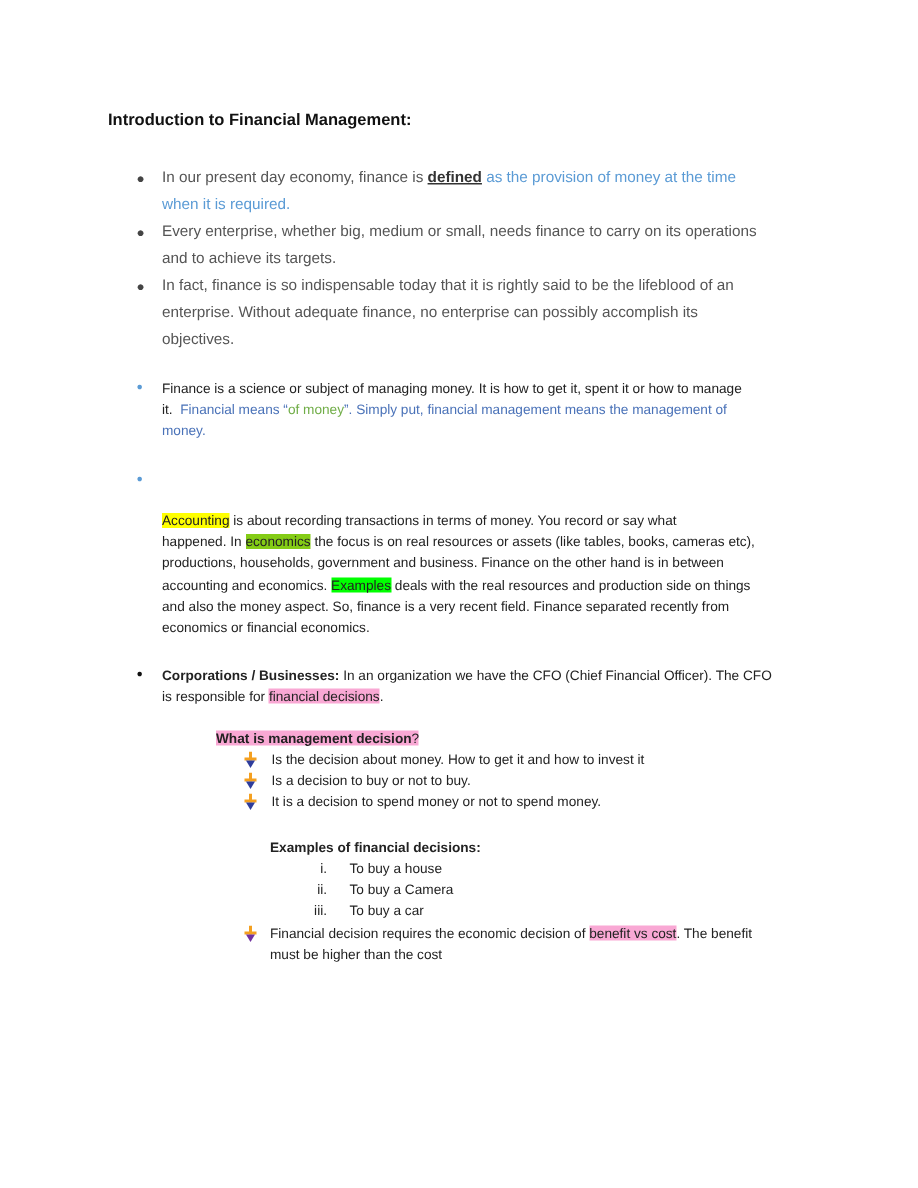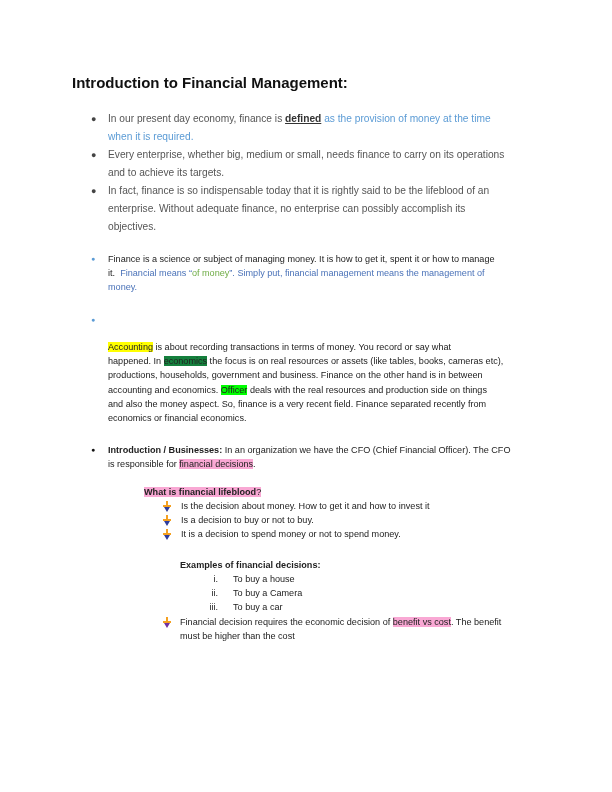--- a/index.html
+++ b/index.html
@@ -1,37 +1,37 @@
 <!DOCTYPE html>
 <html><head>
 <meta charset="utf-8">
 <style>
   html, body { margin: 0; padding: 0; background: #ffffff; }
   body { width: 612px; height: 792px; position: relative; overflow: hidden;
          font-family: "Liberation Sans", "DejaVu Sans", sans-serif; color: #222; }
   .page { position: absolute; left: 0; top: 0; width: 612px; height: 792px; }
-  .title { position: absolute; left: 72px; top: 74px; font-size: 15px; font-weight: bold; color: #111; }
+  .title { position: absolute; left: 72px; top: 74px; font-size: 11px; font-weight: bold; color: #111; }
   .bul { position: absolute; font-size: 9px; color: #444; }
   .para { position: absolute; }
 
   
   .s1 { font-size: 10.2px; line-height: 18px; color: #555; }
   .blue1 { color: #5b9bd5; }
   .blk-bold-u { font-weight: bold; text-decoration: underline; color: #333; }
 
   
   .s2 { font-size: 9.1px; line-height: 14.2px; color: #222; }
   .blue2 { color: #4a72b8; }
   .green2 { color: #70ad47; }
   .fin-u { color: #4a72b8; }
   .q { font-weight: bold; font-style: italic; color: #3f6fb6; }
   .bul-blue { color: #5b9bd5; }
 
   .hl-yellow { background: #ffff00; }
-  .hl-cyan { background: #15803d; }
+  .hl-cyan { background: #84cc16; }
   .hl-green { background: #00ff00; }
   .hl-grey { background: #f9a8d4; }
 
   .arrow { position: absolute; width: 10px; height: 12px; }
   .roman { position: absolute; width: 30px; text-align: right; }
   b.strong { font-weight: bold; }
 </style>
 </head>
 <body>
 
@@ -66,33 +66,33 @@
     <div><span style="white-space:pre;text-align:right;">it.  </span><span class="fin-u">Financial</span><span class="blue2"> means “</span><span class="green2">of money</span><span class="blue2">”. Simply put, financial management means the management of</span></div>
     <div class="blue2">money.</div>
   </div>
 
   <span class="bul bul-blue" style="left:91px;top:316px;font-size:7px;">●</span>
 
   <div class="para s2" style="left:108px;top:340px;width:450px;">
     <div><span class="hl-yellow">Accounting</span><span> is about recording transactions in terms of money. You record or say what</span></div>
     <div><span>happened. In </span><span class="hl-cyan">economics</span><span> the focus is on real resources or assets (like tables, books, cameras etc),</span></div>
     <div>productions, households, government and business. Finance on the other hand is in between</div>
-    <div><span>accounting and economics. </span><span class="hl-green">Officer</span><span> deals with the real resources and production side on things</span></div>
+    <div><span>accounting and economics. </span><span class="hl-green">Examples</span><span> deals with the real resources and production side on things</span></div>
     <div>and also the money aspect. So, finance is a very recent field. Finance separated recently from</div>
     <div>economics or financial economics.</div>
   </div>
 
   <span class="bul" style="left:91px;top:446px;font-size:7px;color:#111;">●</span>
   <div class="para s2" style="left:108px;top:443px;width:450px;">
-    <div><b class="strong">Introduction / Businesses:</b><span> In an organization we have the CFO (Chief Financial Officer). The CFO</span></div>
+    <div><b class="strong">Corporations / Businesses:</b><span> In an organization we have the CFO (Chief Financial Officer). The CFO</span></div>
     <div><span>is responsible for </span><span class="hl-grey">financial decisions</span><span>.</span></div>
   </div>
 
   <div class="para s2" style="left:144px;top:485px;">
-    <b class="strong hl-grey">What is financial lifeblood</b><span class="hl-grey">?</span>
+    <b class="strong hl-grey">What is management decision</b><span class="hl-grey">?</span>
   </div>
 
   <svg class="arrow" style="left:162px;top:501px;" viewBox="0 0 10 12">
     <rect x="4" y="0" width="2" height="6" fill="#f4a020"></rect>
     <rect x="1" y="4" width="8" height="2" fill="#f4a020"></rect>
     <polygon points="2,6 8,6 5,11" fill="#2e3d9c"></polygon>
   </svg>
   <div class="para s2" style="left:181px;top:499px;">Is the decision about money. How to get it and how to invest it</div>
 
   <svg class="arrow" style="left:162px;top:515px;" viewBox="0 0 10 12">

